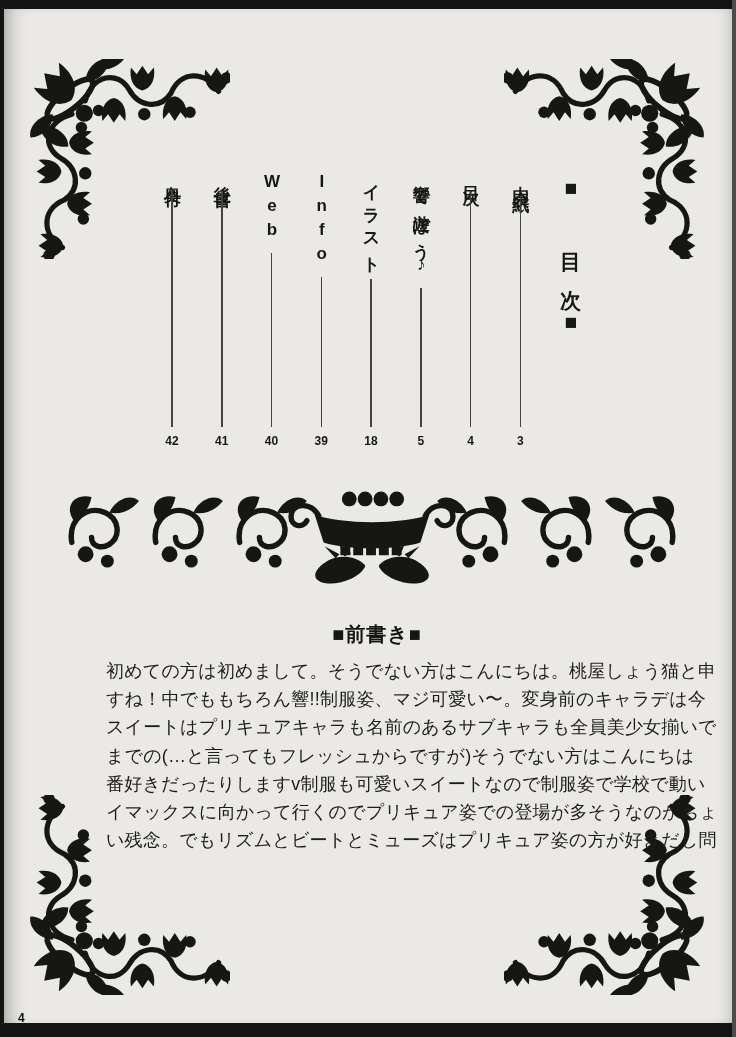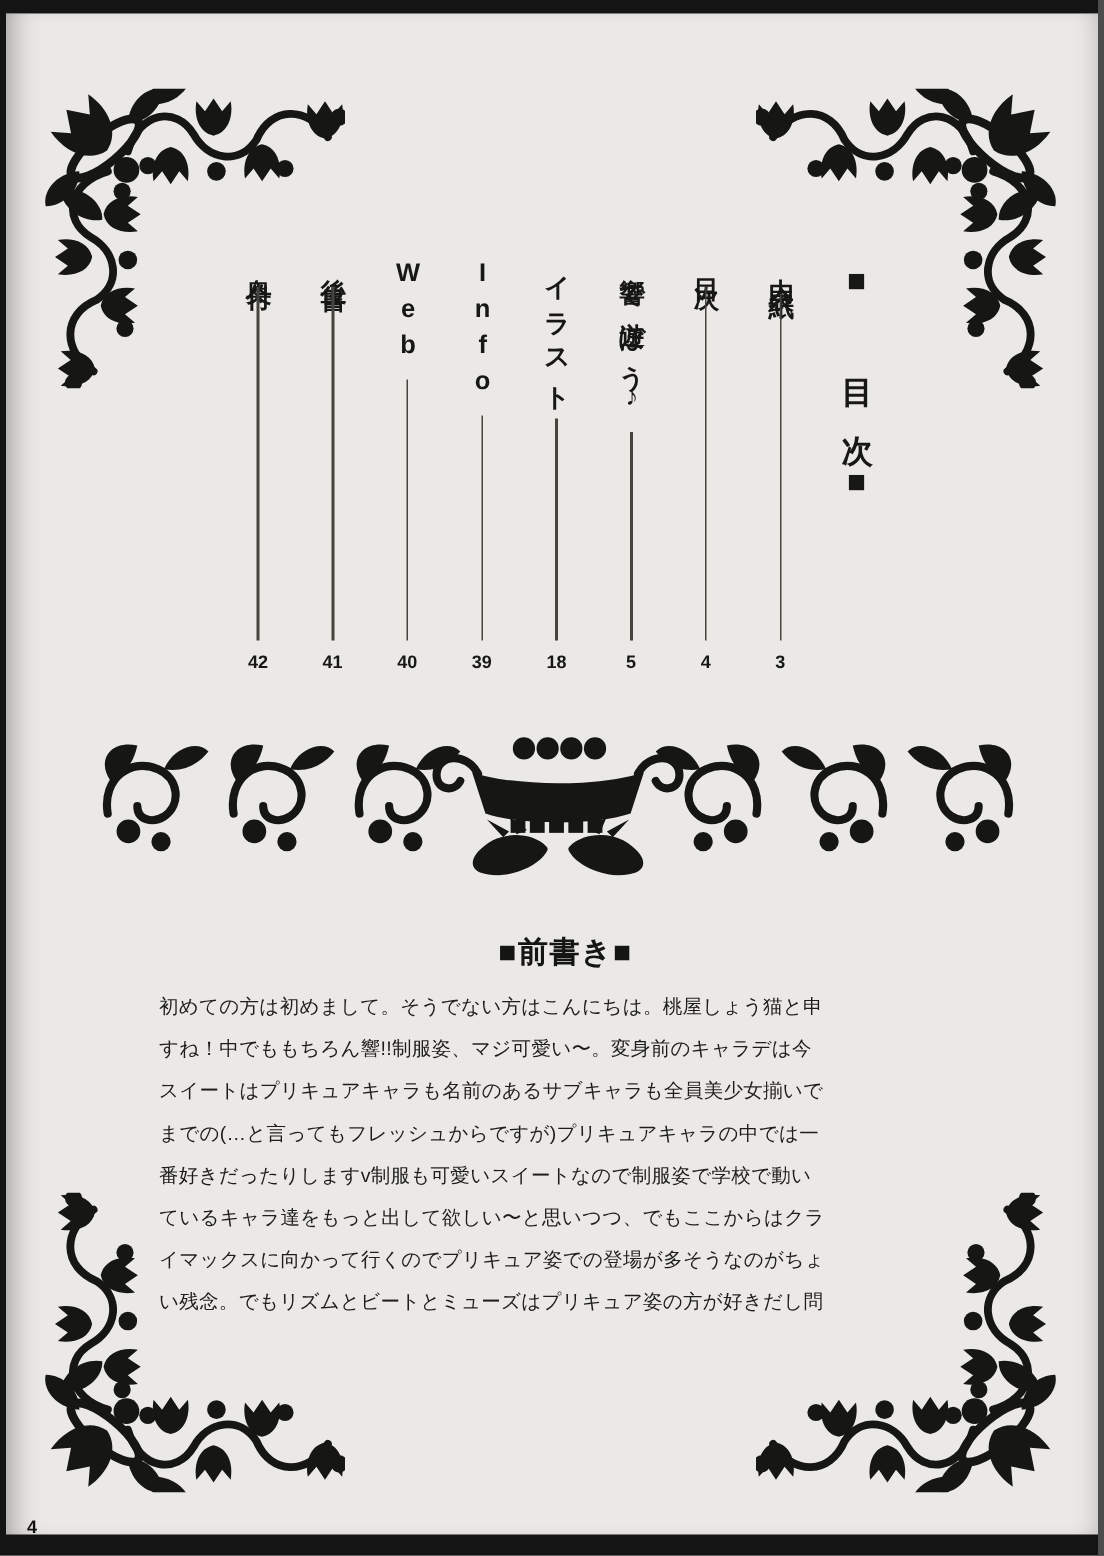--- a/index.html
+++ b/index.html
@@ -47,21 +47,21 @@
   .toc-leader{width:1.5px;flex:1 1 auto;background:#45443f;margin:9px 0 7px;}
   .toc-page{font-size:12px;font-weight:600;height:19px;color:#171715;}
 
   
   .foreword{position:absolute;left:102px;top:596px;width:542px;margin-top:16px;}
   .fw-header{
     text-align:center;font-size:20px;font-weight:bold;letter-spacing:1px;
     margin-bottom:9px;color:#151513;
   }
   .fw-line{
-    font-size:13px;font-weight:500;line-height:28.2px;white-space:nowrap;
+    font-size:18px;font-weight:500;line-height:28.2px;white-space:nowrap;
     letter-spacing:.2px;color:#1d1d1b;
   }
 
   .pagenum{position:absolute;left:14px;top:1002px;font-size:12px;font-weight:bold;color:#111;}
 
   .ink{fill:#161614;}
   .ink-st{fill:none;stroke:#161614;stroke-width:5.5;stroke-linecap:round;}
 </style>
 </head>
 <body>
@@ -204,21 +204,20 @@
 
   <svg class="divider" viewBox="0 0 640 100">
       <use href="#sym-divider"></use>
     </svg>
 
   <div class="foreword">
     <div class="fw-header">■前書き■</div>
     <div class="fw-line">初めての方は初めまして。そうでない方はこんにちは。桃屋しょう猫と申</div>
     <div class="fw-line">すね！中でももちろん響!!制服姿、マジ可愛い〜。変身前のキャラデは今</div>
     <div class="fw-line">スイートはプリキュアキャラも名前のあるサブキャラも全員美少女揃いで</div>
-    <div class="fw-line">までの(…と言ってもフレッシュからですが)プリキュアキャラの中では一</div>
+    <div class="fw-line">までの(…と言ってもフレッシュからですが)そうでない方はこんにちは</div>
     <div class="fw-line">番好きだったりしますv制服も可愛いスイートなので制服姿で学校で動い</div>
-    <div class="fw-line">ているキャラ達をもっと出して欲しい〜と思いつつ、でもここからはクラ</div>
     <div class="fw-line">イマックスに向かって行くのでプリキュア姿での登場が多そうなのがちょ</div>
     <div class="fw-line">い残念。でもリズムとビートとミューズはプリキュア姿の方が好きだし問</div>
   </div>
 
   <div class="pagenum">4</div>
 </div>
 
 </body></html>

